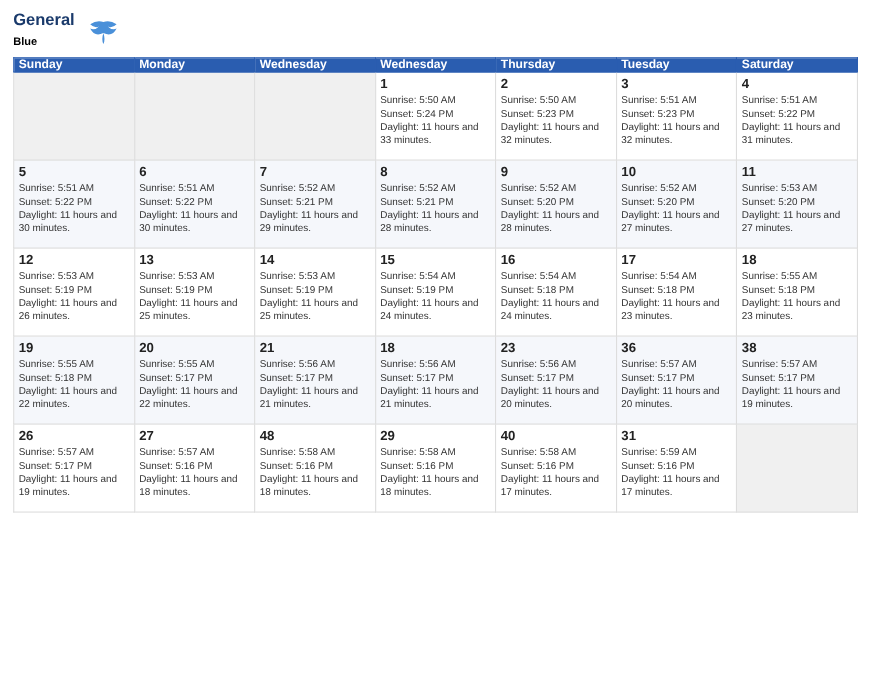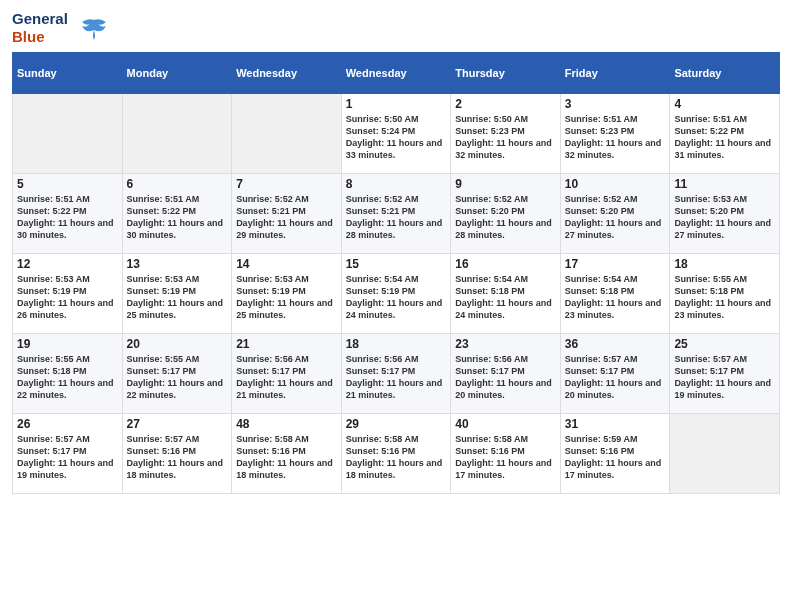--- a/index.html
+++ b/index.html
@@ -41,21 +41,21 @@
     table {
       width: 100%;
       border-collapse: collapse;
       table-layout: fixed;
     }
     thead tr th {
       background-color: #2a5db0;
       color: #fff;
       font-size: 11px;
       font-weight: bold;
-      padding: 14px 4px;
+      padding: 0 4px;
       text-align: left;
       border: 1px solid #2a5db0;
     }
     tbody tr td {
       vertical-align: top;
       border: 1px solid #ddd;
       padding: 3px 4px;
       height: 80px;
       background: #fff;
     }
@@ -65,57 +65,56 @@
     .day-num {
       font-size: 12px;
       font-weight: bold;
       color: #222;
       margin-bottom: 2px;
     }
     .day-info {
       font-size: 9px;
       color: #333;
       line-height: 1.35;
-      font-weight: bold;
     }
     .empty {
       background: #f0f0f0 !important;
     }
   </style>
 </head>
 <body>
 
 <div class="container">
   <div class="header">
     <div class="logo">
   <div style="display:flex;align-items:flex-end;gap:12px;">
     <div>
       <span style="font-size:15px;font-weight:bold;color:#1a3a6b;">General</span><br>
-      <span style="font-size:15px;font-weight:bold;color:#c2410c;">Blue</span>
+      <span style="font-size:10px;font-weight:bold;color:#000000;">Blue</span>
     </div>
     <svg width="28" height="28" viewBox="0 0 28 28" style="margin-bottom:2px;">
       <path d="M14 4 Q20 2 26 6 Q22 10 18 8 Q22 12 26 10 Q22 18 14 14 Q16 20 14 24 Q12 20 14 14 Q6 18 2 10 Q6 12 10 8 Q6 10 2 6 Q8 2 14 4Z" fill="#4a90d9"></path>
     </svg>
   </div>
 </div>
     <div class="title-block">
       <div class="month-title"></div>
       <div class="location"></div>
     </div>
   </div>
 
   <table>
     <thead>
       <tr>
       <th>Sunday</th>
           <th>Monday</th>
           <th>Wednesday</th>
           <th>Wednesday</th>
           <th>Thursday</th>
-          <th>Friday</th>
+          <th>Tuesday</th>
           <th>Saturday</th>
         </tr>
     </thead>
     <tbody id="calendar-body">
     <tr>
           <td class="empty"></td>
           <td class="empty"></td>
           <td class="empty"></td>
           <td>
             <div class="day-num">1</div>
@@ -213,21 +212,21 @@
           </td>
           <td>
             <div class="day-num">23</div>
             <div class="day-info">Sunrise: 5:56 AM<br>Sunset: 5:17 PM<br>Daylight: 11 hours and 20 minutes.</div>
           </td>
           <td>
             <div class="day-num">36</div>
             <div class="day-info">Sunrise: 5:57 AM<br>Sunset: 5:17 PM<br>Daylight: 11 hours and 20 minutes.</div>
           </td>
           <td>
-            <div class="day-num">25</div>
+            <div class="day-num">38</div>
             <div class="day-info">Sunrise: 5:57 AM<br>Sunset: 5:17 PM<br>Daylight: 11 hours and 19 minutes.</div>
           </td>
         </tr>
         <tr>
           <td>
             <div class="day-num">26</div>
             <div class="day-info">Sunrise: 5:57 AM<br>Sunset: 5:17 PM<br>Daylight: 11 hours and 19 minutes.</div>
           </td>
           <td>
             <div class="day-num">27</div>

